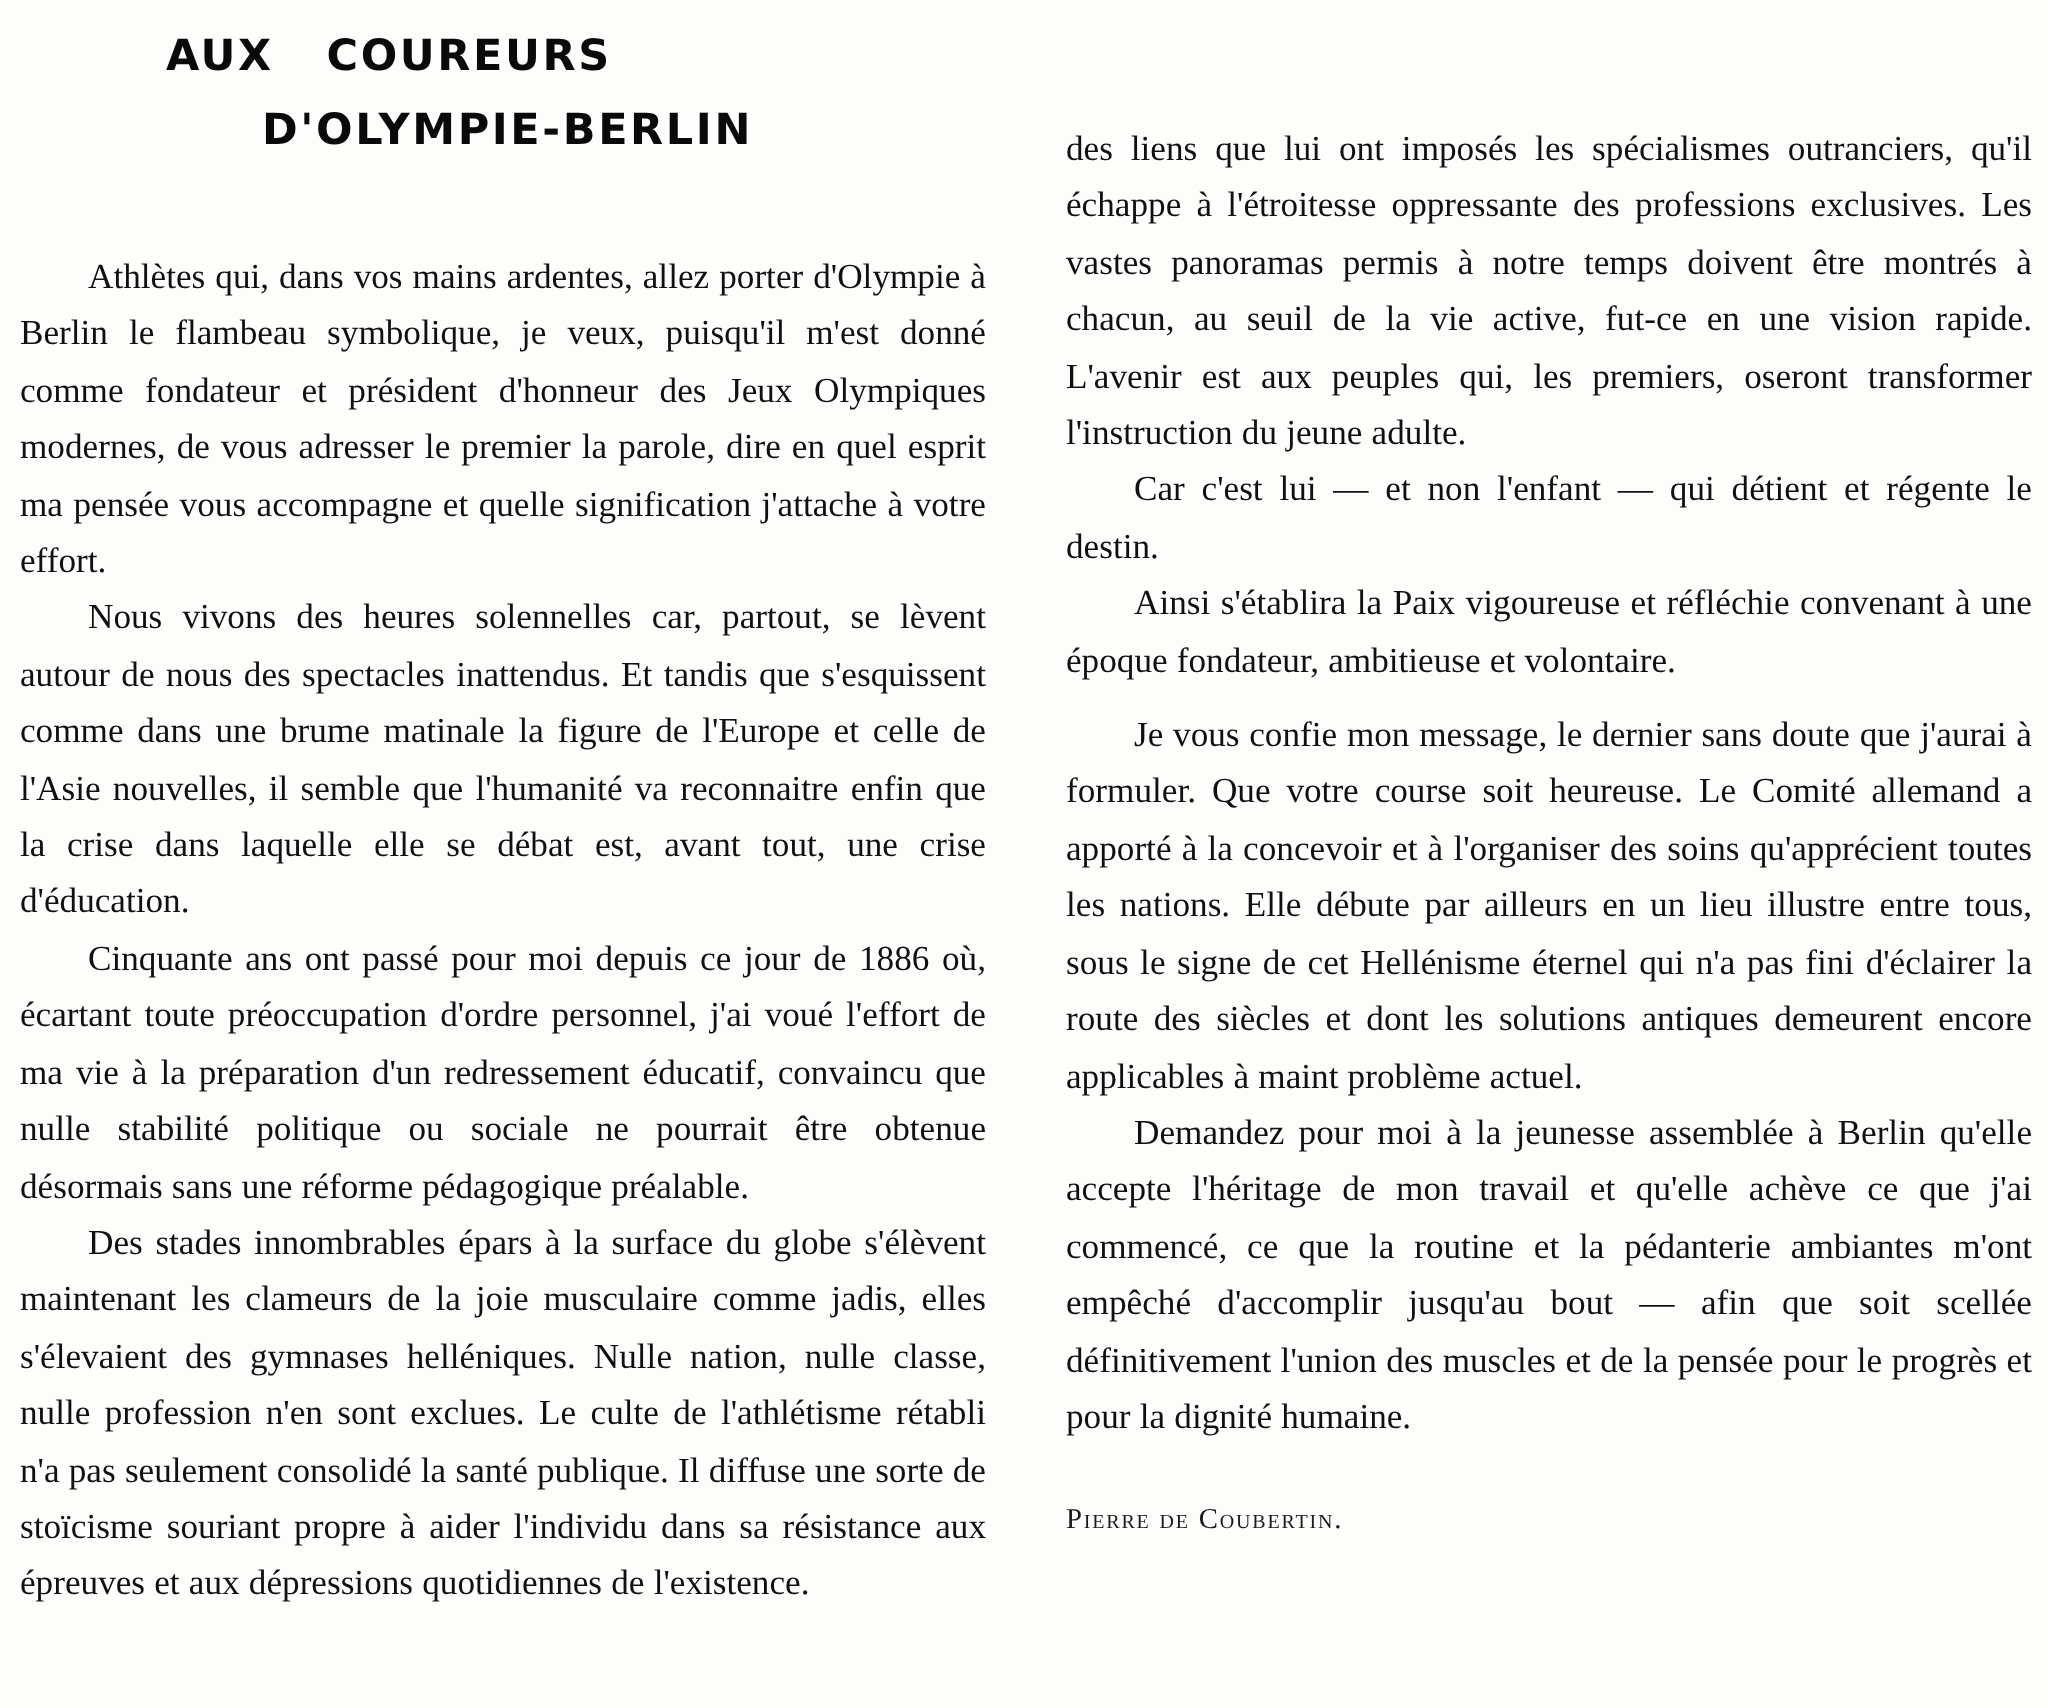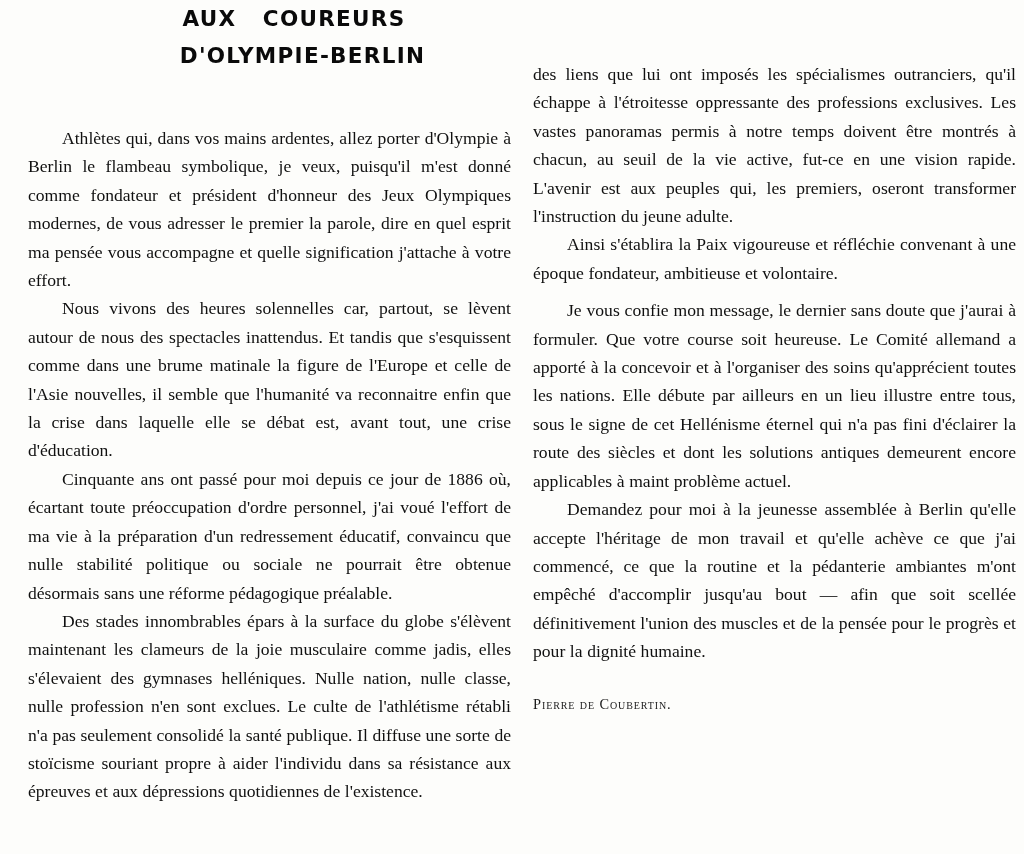--- a/index.html
+++ b/index.html
@@ -20,49 +20,48 @@
     width: 1024px;
     height: 854px;
     background: #fdfdfb;
     box-sizing: border-box;
   }
 
   
   .title-block {
     position: absolute;
     left: 15px;
-    top: 8px;
+    top: 18px;
     width: 490px;
-    text-align: center;
   }
   .title-line {
     font-family: "DejaVu Sans", sans-serif;
     font-weight: 700;
     font-size: 21.5px;
     letter-spacing: 1.3px;
     color: #0a0a0a;
     line-height: 1.0;
     white-space: pre;
   }
   .title-line-1 {
     margin-left: 68px;
     margin-bottom: 15px;
   }
   .title-line-2 {
-    margin-left: 85px;
+    margin-left: 116px;
   }
 
   
   .column {
     position: absolute;
     top: 0;
     box-sizing: border-box;
   }
   .col-left {
-    left: 28px;
+    left: 10px;
     top: 124px;
     width: 483px;
   }
   .col-right {
     left: 533px;
     top: 12px;
     width: 483px;
   }
 
   .para {
@@ -108,19 +107,20 @@
   <div class="column col-left">
     <p class="para">Athlètes qui, dans vos mains ardentes, allez porter d'Olympie à Berlin le flambeau symbolique, je veux, puisqu'il m'est donné comme fondateur et président d'honneur des Jeux Olympiques modernes, de vous adresser le premier la parole, dire en quel esprit ma pensée vous accompagne et quelle signification j'attache à votre effort.</p>
     <p class="para">Nous vivons des heures solennelles car, partout, se lèvent autour de nous des spectacles inattendus. Et tandis que s'esquissent comme dans une brume matinale la figure de l'Europe et celle de l'Asie nouvelles, il semble que l'humanité va reconnaitre enfin que la crise dans laquelle elle se débat est, avant tout, une crise d'éducation.</p>
     <p class="para">Cinquante ans ont passé pour moi depuis ce jour de 1886 où, écartant toute préoccupation d'ordre personnel, j'ai voué l'effort de ma vie à la préparation d'un redressement éducatif, convaincu que nulle stabilité politique ou sociale ne pourrait être obtenue désormais sans une réforme pédagogique préalable.</p>
     <p class="para">Des stades innombrables épars à la surface du globe s'élèvent maintenant les clameurs de la joie musculaire comme jadis, elles s'élevaient des gymnases helléniques. Nulle nation, nulle classe, nulle profession n'en sont exclues. Le culte de l'athlétisme rétabli n'a pas seulement consolidé la santé publique. Il diffuse une sorte de stoïcisme souriant propre à aider l'individu dans sa résistance aux épreuves et aux dépressions quotidiennes de l'existence.</p>
 
   </div>
 
   <div class="column col-right">
     <p class="para cont">des liens que lui ont imposés les spécialismes outranciers, qu'il échappe à l'étroitesse oppressante des professions exclusives. Les vastes panoramas permis à notre temps doivent être montrés à chacun, au seuil de la vie active, fut-ce en une vision rapide. L'avenir est aux peuples qui, les premiers, oseront transformer l'instruction du jeune adulte.</p>
+    <p class="para">Car c'est lui — et non l'enfant — qui détient et régente le destin.</p>
     <p class="para">Ainsi s'établira la Paix vigoureuse et réfléchie convenant à une époque fondateur, ambitieuse et volontaire.</p>
     <p class="para gap">Je vous confie mon message, le dernier sans doute que j'aurai à formuler. Que votre course soit heureuse. Le Comité allemand a apporté à la concevoir et à l'organiser des soins qu'apprécient toutes les nations. Elle débute par ailleurs en un lieu illustre entre tous, sous le signe de cet Hellénisme éternel qui n'a pas fini d'éclairer la route des siècles et dont les solutions antiques demeurent encore applicables à maint problème actuel.</p>
     <p class="para">Demandez pour moi à la jeunesse assemblée à Berlin qu'elle accepte l'héritage de mon travail et qu'elle achève ce que j'ai commencé, ce que la routine et la pédanterie ambiantes m'ont empêché d'accomplir jusqu'au bout — afin que soit scellée définitivement l'union des muscles et de la pensée pour le progrès et pour la dignité humaine.</p>
     <div class="signature">Pierre de Coubertin.</div>
   </div>
 
 </div>
 
 </body></html>

